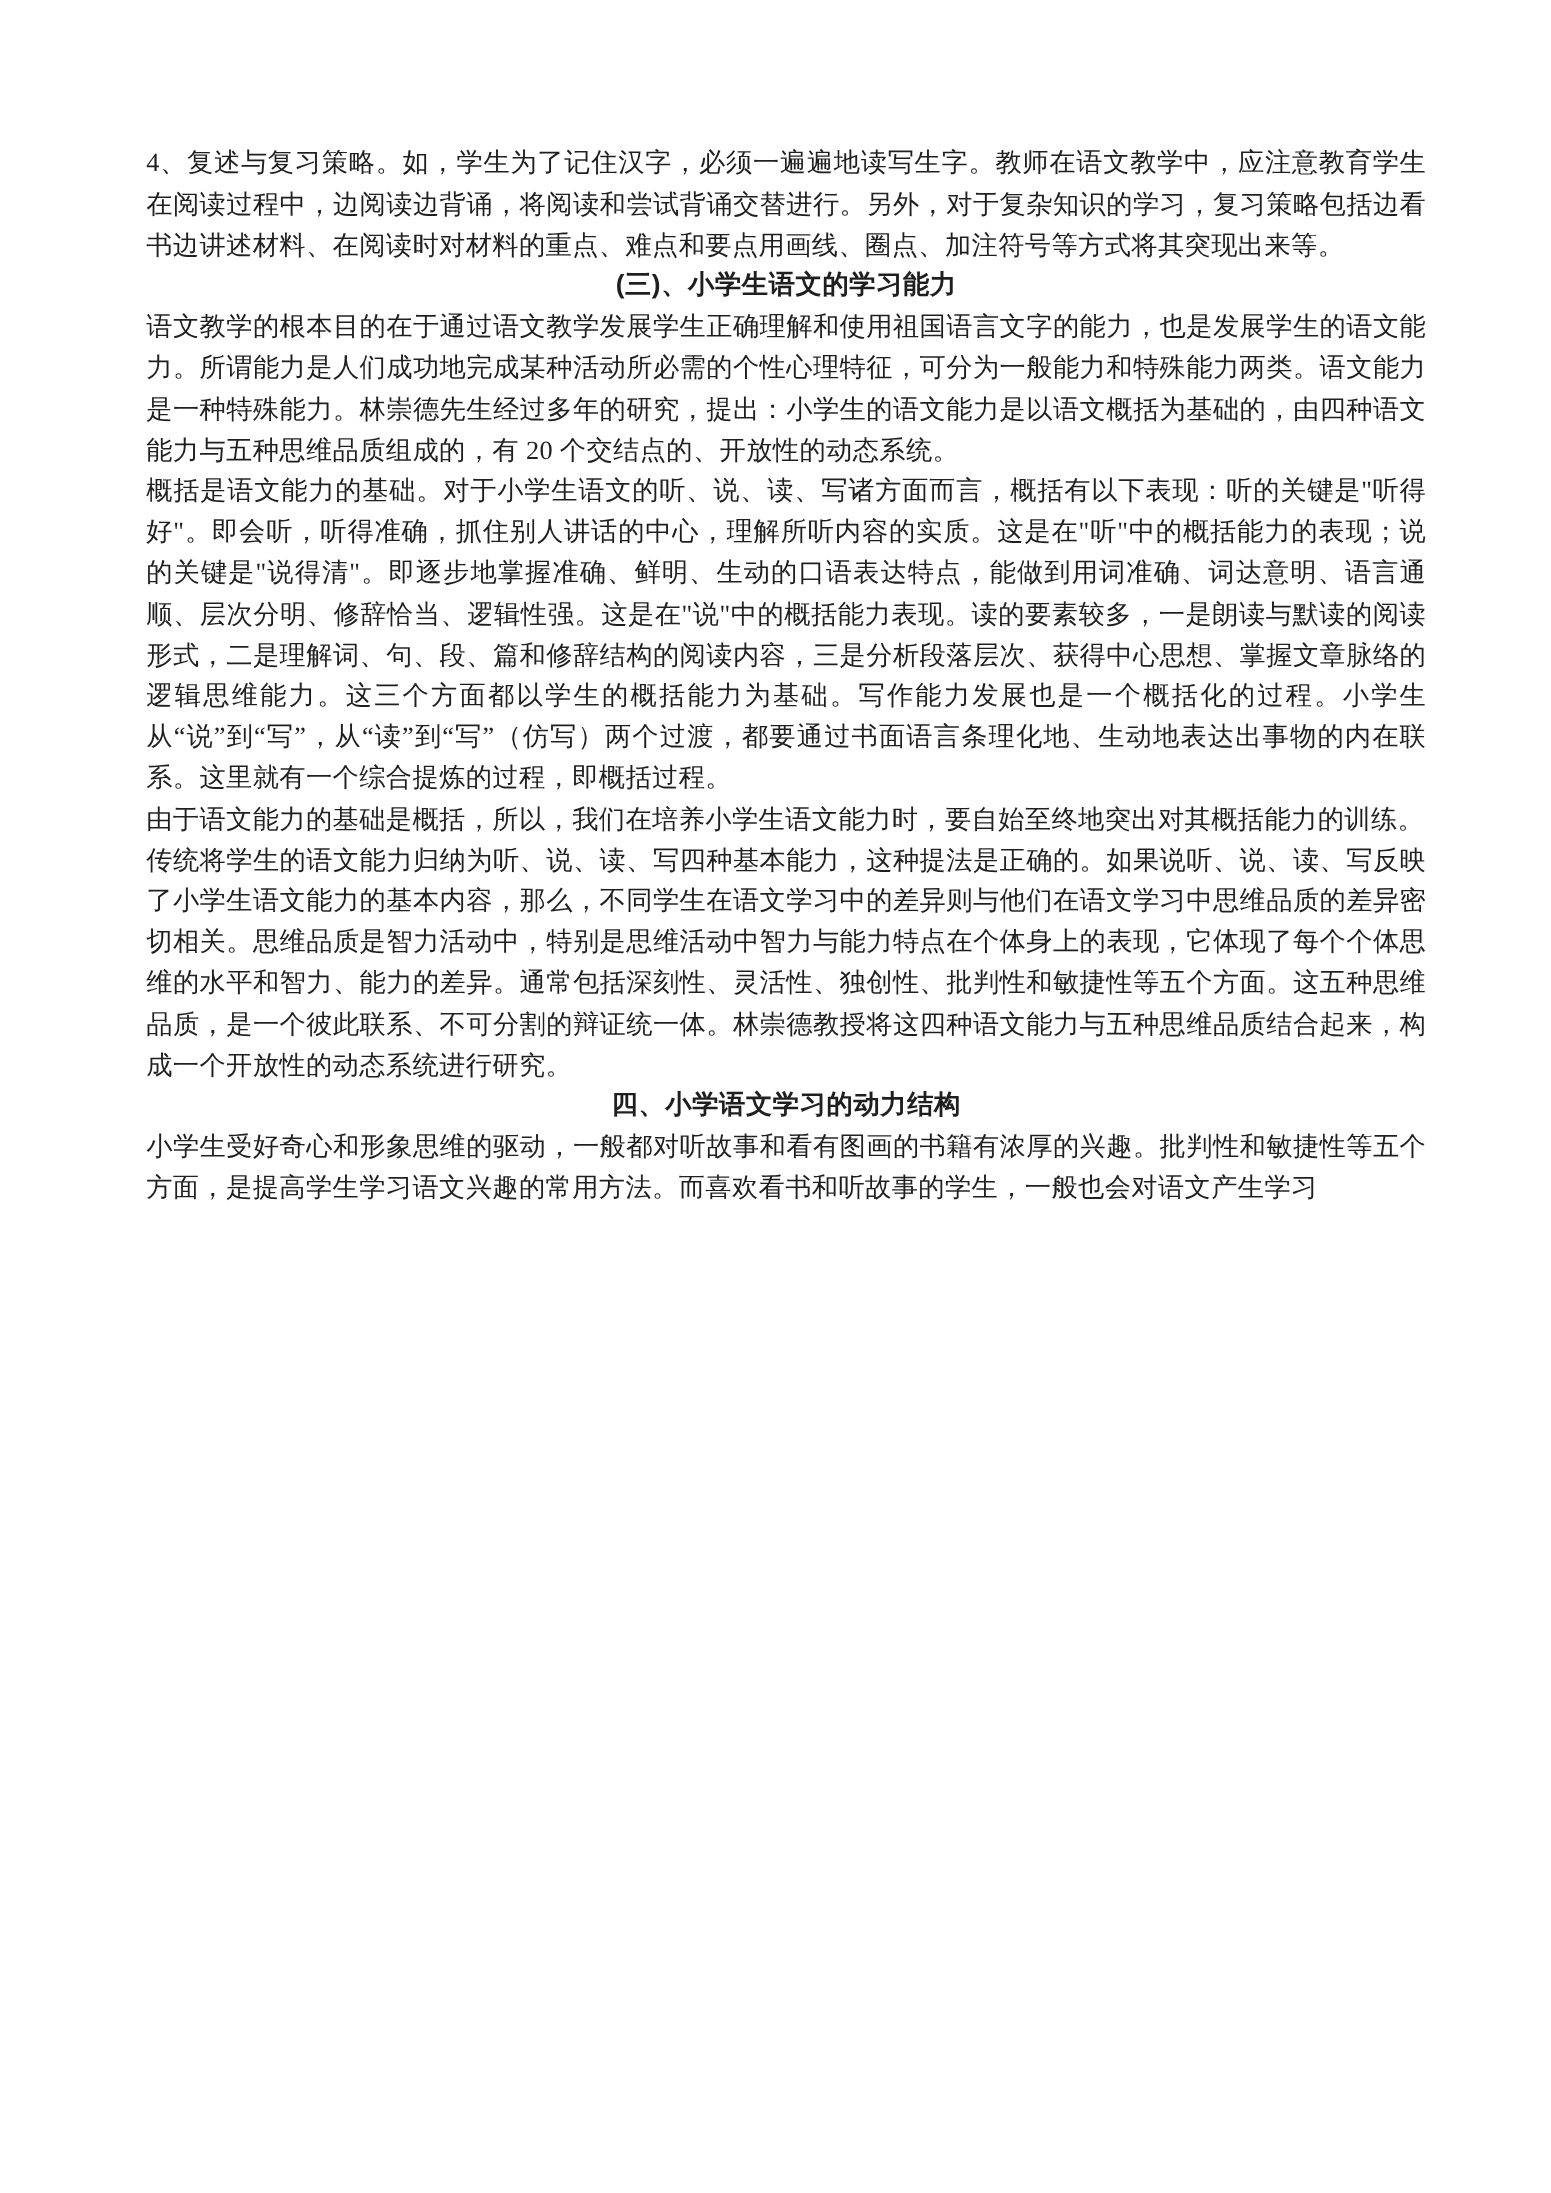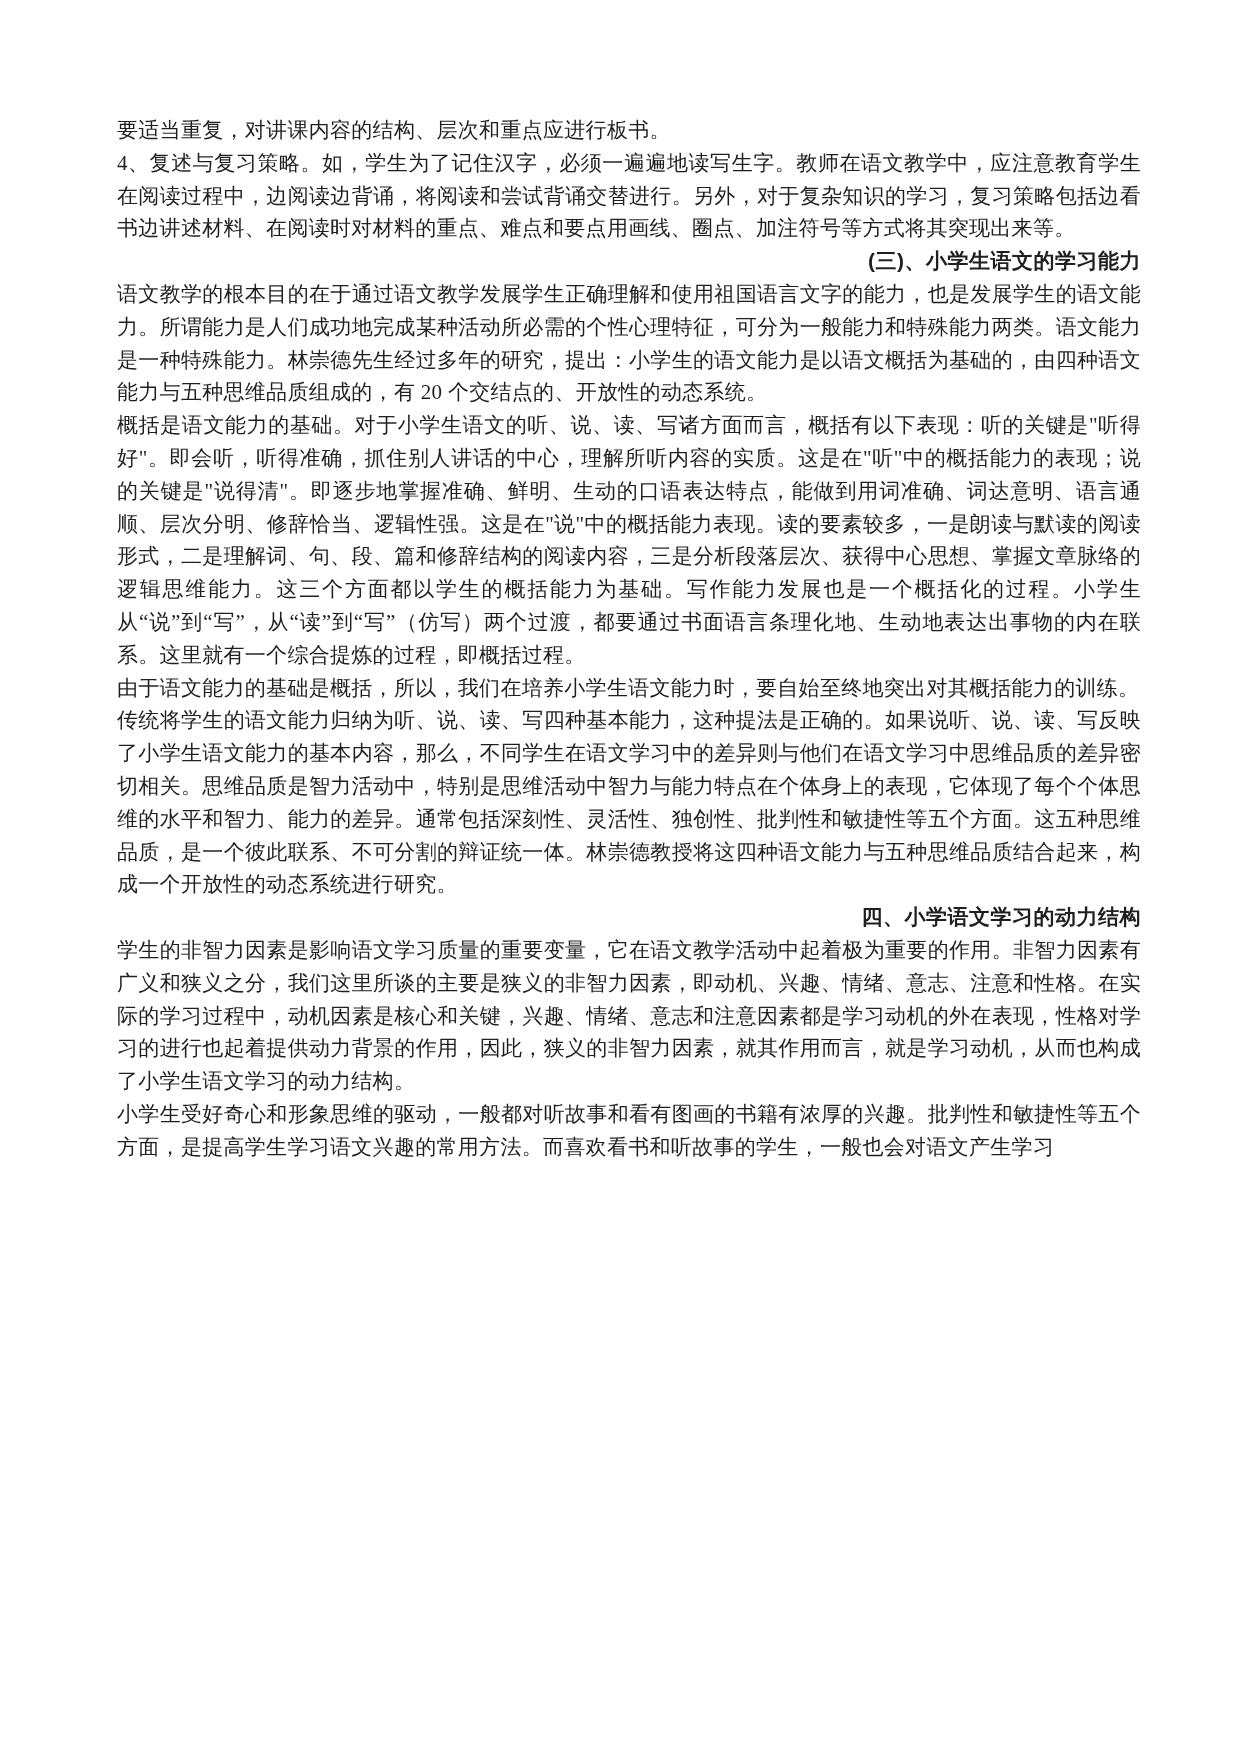--- a/index.html
+++ b/index.html
@@ -22,33 +22,31 @@
     font-size: 21px;
     line-height: 32.8px;
     color: #1f1f1f;
     text-align: justify;
     text-justify: inter-character;
     letter-spacing: 0.3px;
   }
   .block.heading {
     font-family: "Liberation Sans", "DejaVu Sans", sans-serif;
     font-weight: 700;
-    text-align: right;
+    text-align: center;
     letter-spacing: 0.5px;
   }
 </style>
 </head>
 <body>
 
 <div class="page">
   <div>
-      <div class="block body">要适当重复，对讲课内容的结构、层次和重点应进行板书。</div>
       <div class="block body">4、复述与复习策略。如，学生为了记住汉字，必须一遍遍地读写生字。教师在语文教学中，应注意教育学生在阅读过程中，边阅读边背诵，将阅读和尝试背诵交替进行。另外，对于复杂知识的学习，复习策略包括边看书边讲述材料、在阅读时对材料的重点、难点和要点用画线、圈点、加注符号等方式将其突现出来等。</div>
       <div class="block heading">(三)、小学生语文的学习能力</div>
       <div class="block body">语文教学的根本目的在于通过语文教学发展学生正确理解和使用祖国语言文字的能力，也是发展学生的语文能力。所谓能力是人们成功地完成某种活动所必需的个性心理特征，可分为一般能力和特殊能力两类。语文能力是一种特殊能力。林崇德先生经过多年的研究，提出：小学生的语文能力是以语文概括为基础的，由四种语文能力与五种思维品质组成的，有 20 个交结点的、开放性的动态系统。</div>
       <div class="block body">概括是语文能力的基础。对于小学生语文的听、说、读、写诸方面而言，概括有以下表现：听的关键是"听得好"。即会听，听得准确，抓住别人讲话的中心，理解所听内容的实质。这是在"听"中的概括能力的表现；说的关键是"说得清"。即逐步地掌握准确、鲜明、生动的口语表达特点，能做到用词准确、词达意明、语言通顺、层次分明、修辞恰当、逻辑性强。这是在"说"中的概括能力表现。读的要素较多，一是朗读与默读的阅读形式，二是理解词、句、段、篇和修辞结构的阅读内容，三是分析段落层次、获得中心思想、掌握文章脉络的逻辑思维能力。这三个方面都以学生的概括能力为基础。写作能力发展也是一个概括化的过程。小学生从“说”到“写”，从“读”到“写”（仿写）两个过渡，都要通过书面语言条理化地、生动地表达出事物的内在联系。这里就有一个综合提炼的过程，即概括过程。</div>
       <div class="block body">由于语文能力的基础是概括，所以，我们在培养小学生语文能力时，要自始至终地突出对其概括能力的训练。</div>
       <div class="block body">传统将学生的语文能力归纳为听、说、读、写四种基本能力，这种提法是正确的。如果说听、说、读、写反映了小学生语文能力的基本内容，那么，不同学生在语文学习中的差异则与他们在语文学习中思维品质的差异密切相关。思维品质是智力活动中，特别是思维活动中智力与能力特点在个体身上的表现，它体现了每个个体思维的水平和智力、能力的差异。通常包括深刻性、灵活性、独创性、批判性和敏捷性等五个方面。这五种思维品质，是一个彼此联系、不可分割的辩证统一体。林崇德教授将这四种语文能力与五种思维品质结合起来，构成一个开放性的动态系统进行研究。</div>
       <div class="block heading">四、小学语文学习的动力结构</div>
-      <div class="block body">学生的非智力因素是影响语文学习质量的重要变量，它在语文教学活动中起着极为重要的作用。非智力因素有广义和狭义之分，我们这里所谈的主要是狭义的非智力因素，即动机、兴趣、情绪、意志、注意和性格。在实际的学习过程中，动机因素是核心和关键，兴趣、情绪、意志和注意因素都是学习动机的外在表现，性格对学习的进行也起着提供动力背景的作用，因此，狭义的非智力因素，就其作用而言，就是学习动机，从而也构成了小学生语文学习的动力结构。</div>
       <div class="block body">小学生受好奇心和形象思维的驱动，一般都对听故事和看有图画的书籍有浓厚的兴趣。批判性和敏捷性等五个方面，是提高学生学习语文兴趣的常用方法。而喜欢看书和听故事的学生，一般也会对语文产生学习</div>
     </div>
 </div>
 
 </body></html>

